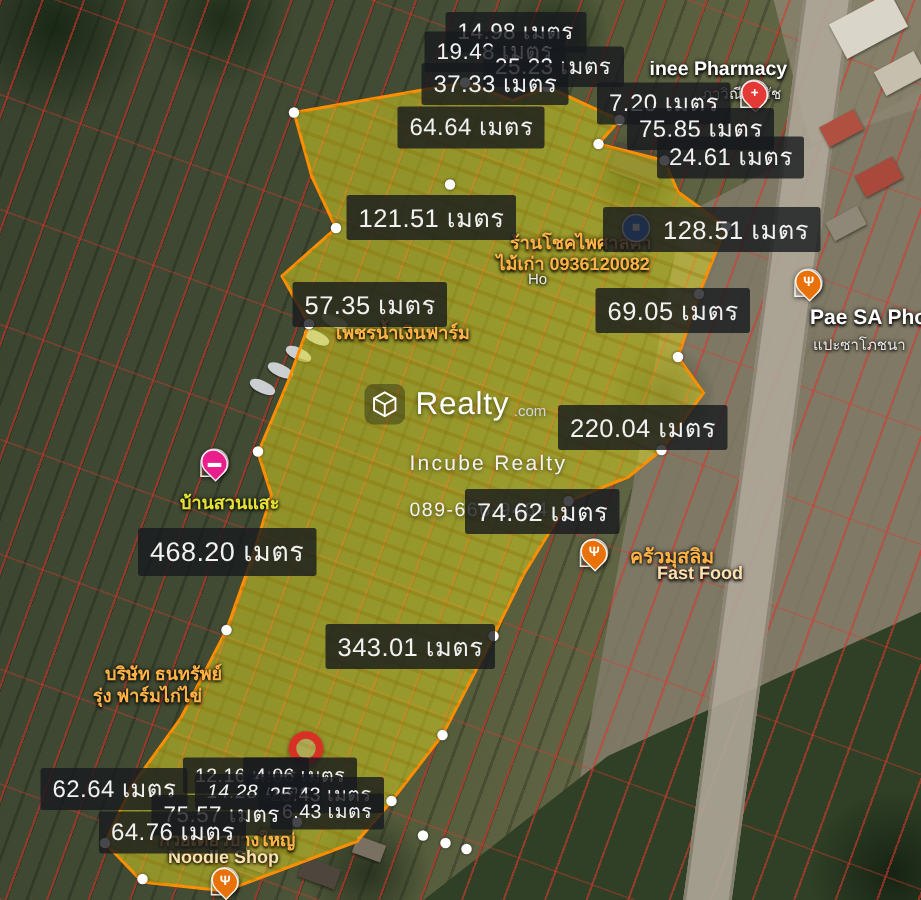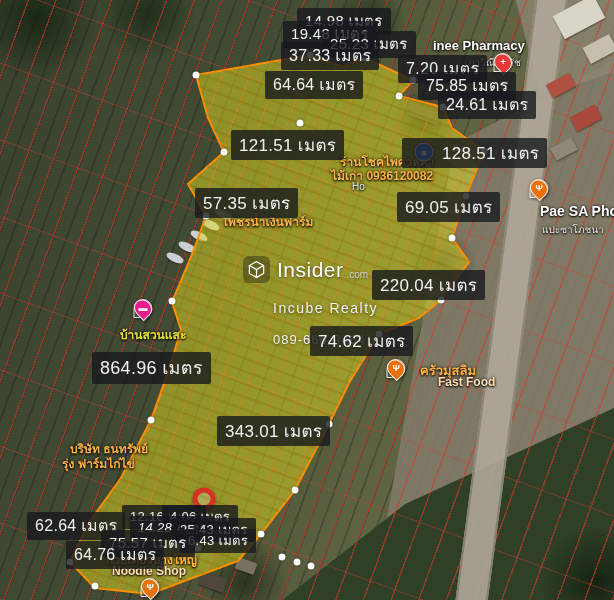--- a/index.html
+++ b/index.html
@@ -153,21 +153,21 @@
 
   <div id="watermark">
     <div class="row">
       <div class="cube">
         <svg width="19" height="19" viewBox="0 0 24 24" fill="none" stroke="#fff" stroke-width="1.6">
           <path d="M12 2 L21 7 V17 L12 22 L3 17 V7 Z"></path>
             <path d="M3 7 L12 12 L21 7"></path>
             <path d="M12 12 V22"></path>
         </svg>
       </div>
-      <span class="living">Insider</span>
+      <span class="living">Realty</span>
         <span class="tld">.com</span>
     </div>
     <div class="agency">Incube  Realty</div>
     <div class="phone">089-666-9464</div>
   </div>
 
   <div id="poi-layer">
       <div class="poi-label en" style="left: 433px; top: 38px;">inee Pharmacy</div>
       <div class="poi-label th" style="left: 468px; top: 55px;">ภาวิณี เภสัช</div>
       <div class="poi-label orange" style="left: 340px; top: 152px;">ร้านโชคไพศาลค้า</div>
@@ -227,21 +227,21 @@
       <div class="measure" style="left: 398px; top: 55px; font-size: 16px;">7.20 เมตร</div>
       <div class="measure" style="left: 418px; top: 72px; font-size: 16px;">75.85 เมตร</div>
       <div class="measure" style="left: 438px; top: 91px; font-size: 16px;">24.61 เมตร</div>
       <div class="measure" style="left: 265px; top: 71px; font-size: 16px;">64.64 เมตร</div>
       <div class="measure" style="left: 231px; top: 130px; font-size: 17px;">121.51 เมตร</div>
       <div class="measure" style="left: 402px; top: 138px; font-size: 17px; padding-left: 40px;">128.51 เมตร</div>
       <div class="measure" style="left: 195px; top: 188px; font-size: 17px;">57.35 เมตร</div>
       <div class="measure" style="left: 397px; top: 192px; font-size: 17px;">69.05 เมตร</div>
       <div class="measure" style="left: 372px; top: 270px; font-size: 17px;">220.04 เมตร</div>
       <div class="measure" style="left: 310px; top: 326px; font-size: 17px;">74.62 เมตร</div>
-      <div class="measure" style="left: 92px; top: 352px; font-size: 18px;">864.96 เมตร</div>
+      <div class="measure" style="left: 92px; top: 352px; font-size: 18px;">468.20 เมตร</div>
       <div class="measure" style="left: 217px; top: 416px; font-size: 17px;">343.01 เมตร</div>
       <div class="measure" style="left: 27px; top: 512px; font-size: 16px;">62.64 เมตร</div>
       <div class="measure" style="left: 122px; top: 505px; font-size: 13px;">12.16 เมตร</div>
       <div class="measure" style="left: 162px; top: 505px; font-size: 13px;">4.06 เมตร</div>
       <div class="measure" style="left: 130px; top: 516px; font-size: 13px; font-style: italic;">14.28 เมตร</div>
       <div class="measure" style="left: 172px; top: 518px; font-size: 13px;">25.43 เมตร</div>
       <div class="measure" style="left: 180px; top: 529px; font-size: 13px;">6.43 เมตร</div>
       <div class="measure" style="left: 101px; top: 530px; font-size: 15px;">75.57 เมตร</div>
       <div class="measure" style="left: 66px; top: 541px; font-size: 16px;">64.76 เมตร</div>
     </div>

